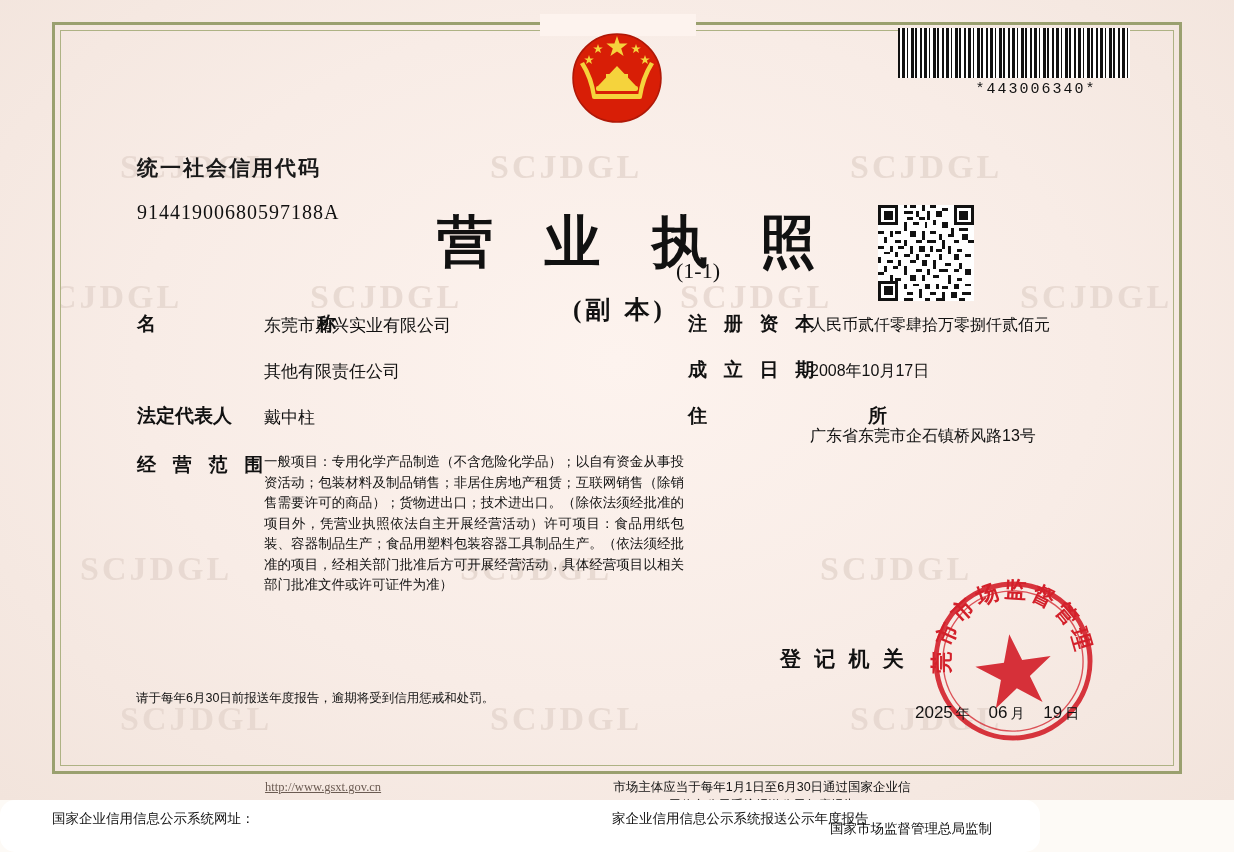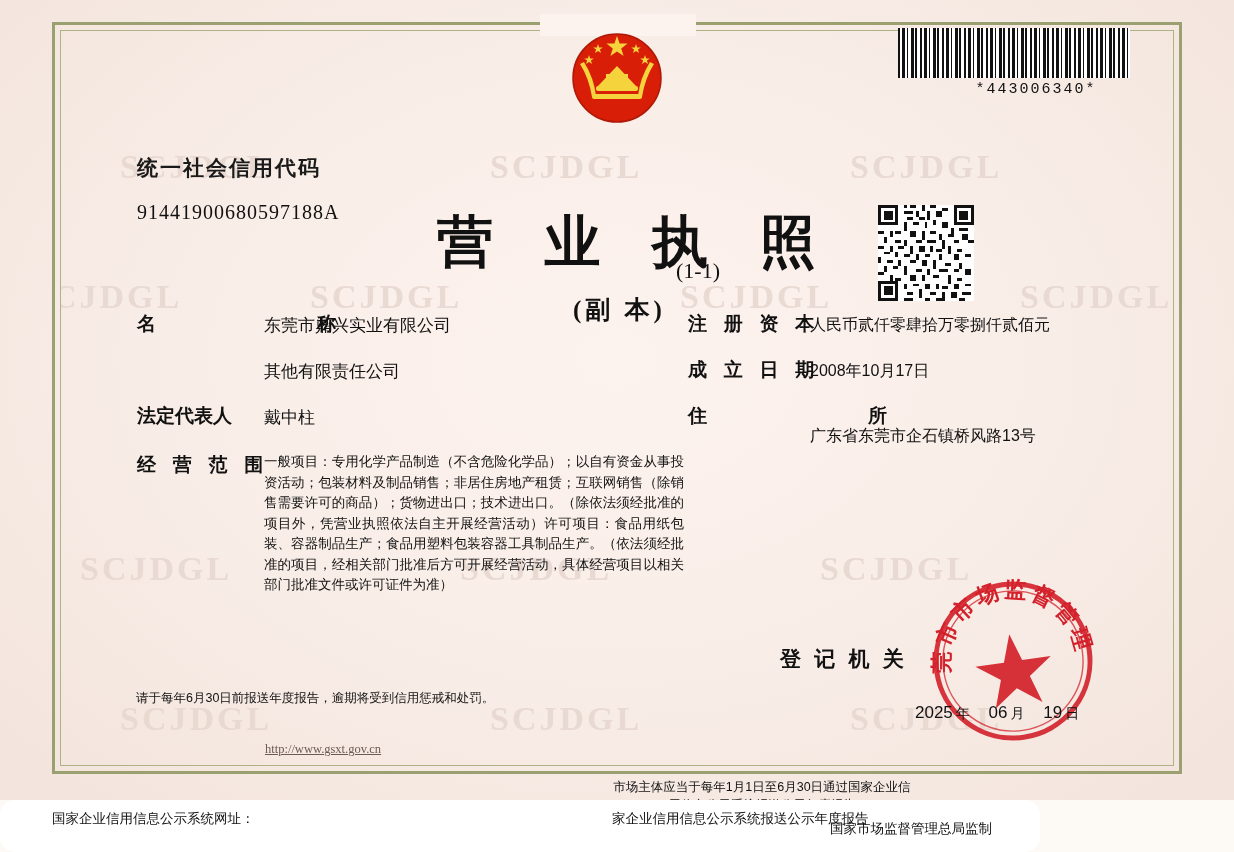--- a/index.html
+++ b/index.html
@@ -244,21 +244,21 @@
   .note-block {
     position: absolute;
     left: 136px; top: 688px;
     font-size: 12.5px;
     line-height: 20px;
     color: #111;
     font-family: "Liberation Sans", sans-serif;
   }
   .gsxt-url {
     position: absolute;
-    left: 265px; top: 742px;
+    left: 265px; top: 780px;
     font-size: 12.5px;
     color: #6b5b52;
     font-family: "Liberation Serif", serif;
     text-decoration: underline;
   }
   .footer-mid {
     position: absolute;
     left: 612px; top: 778px;
     width: 300px;
     text-align: center;

